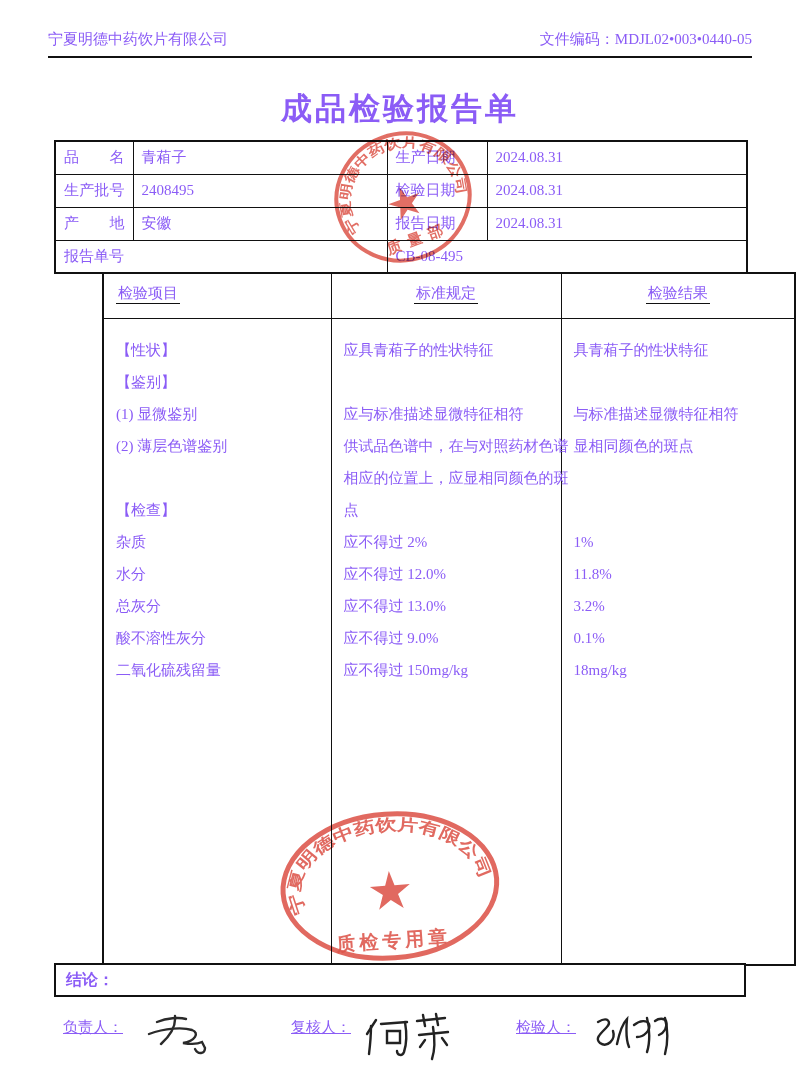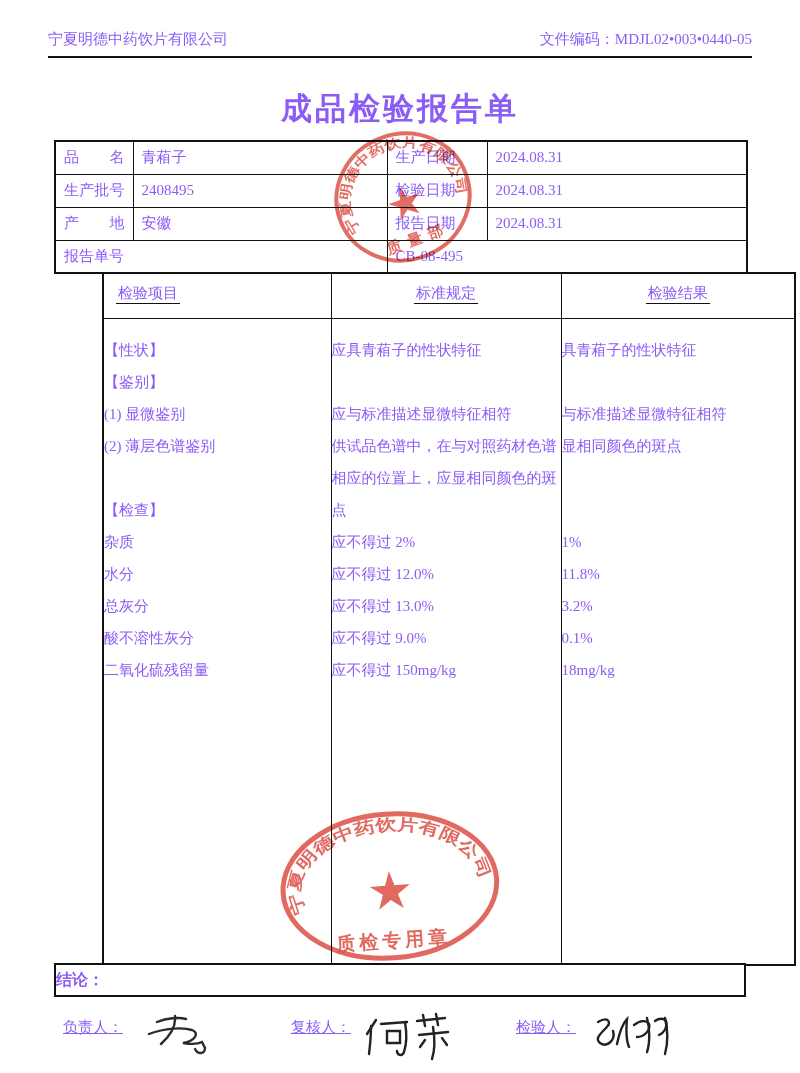--- a/index.html
+++ b/index.html
@@ -18,25 +18,25 @@
     font-size:31px; font-weight:bold; letter-spacing:3px; }
   table { border-collapse:collapse; table-layout:fixed; }
   td,th { border:1px solid #111; font-size:15px; font-weight:normal; }
   .info-table { position:absolute; left:54px; top:140px; width:692px; border:2px solid #111; }
   .info-table td { height:33px; padding:0 8px;margin-left:16px; }
   .lbl-justify { text-align:justify; text-align-last:justify; }
   .results-table { position:absolute; left:54px; top:272px; width:692px; border:2px solid #111;margin-left:48px; }
   .results-table th { height:45px; vertical-align:top; padding-top:10px; }
   .results-table th.first { text-align:left; padding-left:12px; }
   .results-table th span { border-bottom:1px solid #111; padding:0 2px 2px 2px; }
-  .results-table td.body-cell { vertical-align:top; height:647px; padding:20px 6px 0 0; }
+  .results-table td.body-cell { vertical-align:top; height:647px; padding:20px 6px 0 12px; }
   .rline { height:32px; line-height:22px; font-size:15px; white-space:nowrap; }
   .conclusion {
     position:absolute; left:54px; top:963px; width:692px; height:34px;
-    border:2px solid #111; display:flex; align-items:center; 
+    border:2px solid #111; display:flex; align-items:center; padding-left:10px;
     font-size:16px; background:#fff;
   }
   .conclusion .c-label { font-weight:bold; margin-right:6px; }
   .sign-row { position:absolute; left:48px; top:1002px; width:704px; height:62px; }
   .sign-group { position:absolute; top:10px; display:flex; align-items:flex-start; font-size:15px; }
   .sign-group .s-label { line-height:30px;text-decoration:underline; }
   .sig-svg { margin-left:8px; }
   .stamp { position:absolute; mix-blend-mode:multiply; opacity:.92; }
   .stamp-top { left:321px; top:120px; transform:rotate(-20deg); }
   .stamp-bottom { left:273px; top:806px; transform:rotate(-4deg); }

